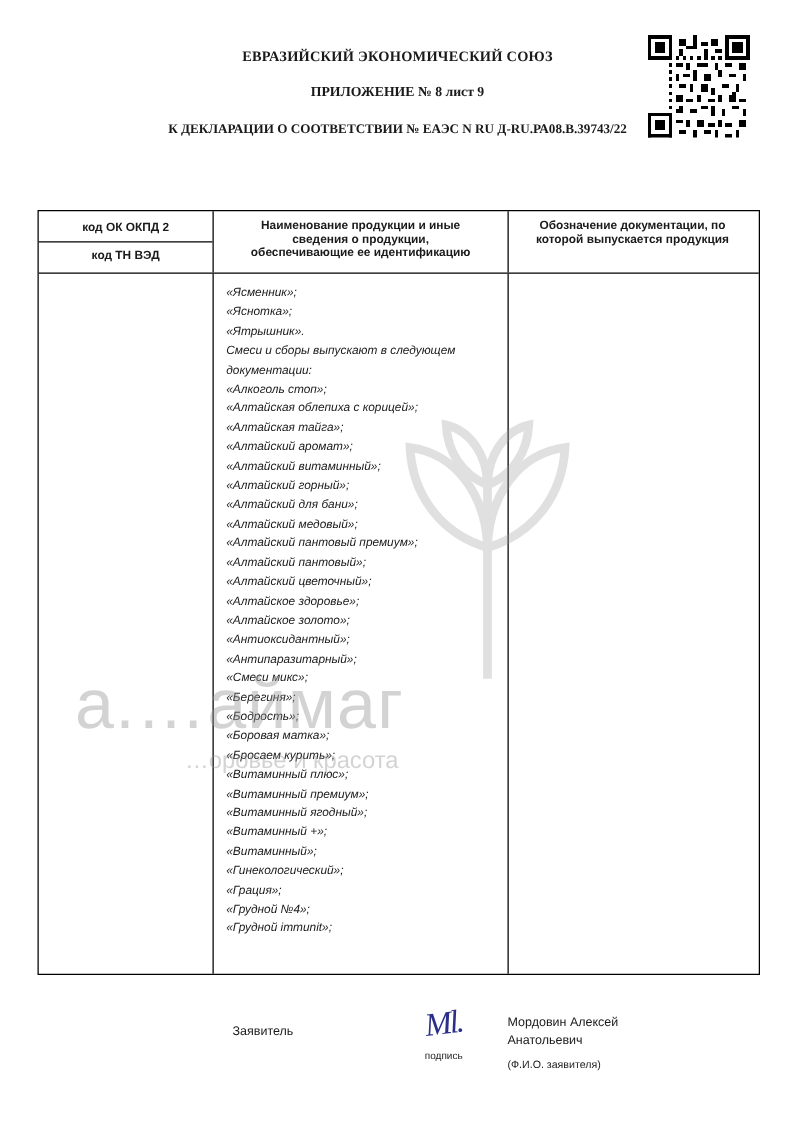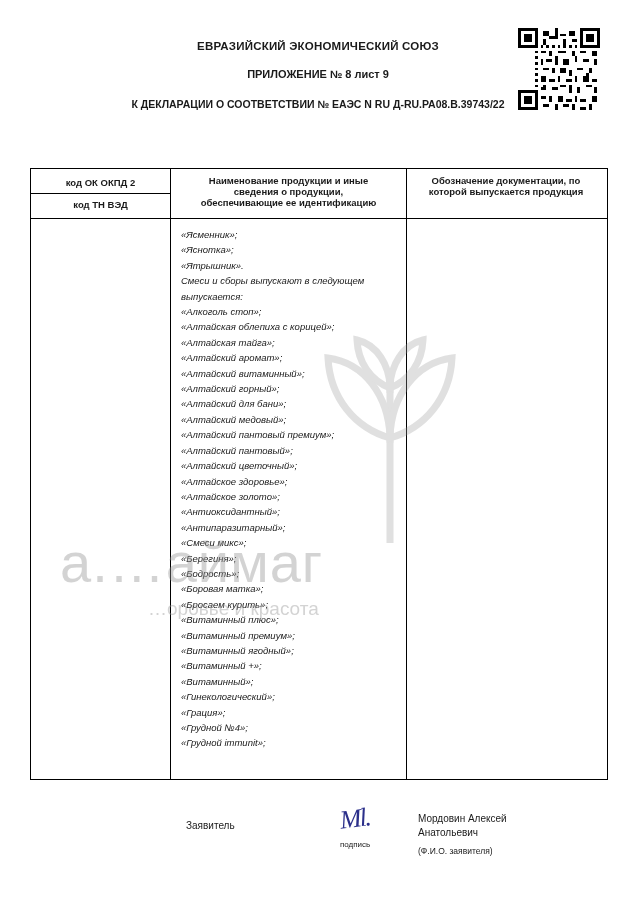--- a/index.html
+++ b/index.html
@@ -20,20 +20,21 @@
     left: 0; top: 0;
     width: 636px; height: 900px;
   }
 
   
   .header {
     position: absolute;
     left: 0; top: 40px;
     width: 636px;
     text-align: center;
+    font-family: Liberation Serif, serif;
   }
   .hdr-line1 {
     font-size: 11.5px;
     font-weight: bold;
     letter-spacing: 0.2px;
     margin-bottom: 16px;
   }
   .hdr-line2 {
     font-size: 11px;
     font-weight: bold;
@@ -172,21 +173,21 @@
     height: 30px;
     line-height: 30px;
   }
   .f-sign-label {
     font-size: 8px;
     color: #222;
     margin-top: 6px;
   }
   .f-name {
     position: absolute;
-    left: 418px;
+    left: 406px;
     top: 0px;
     width: 190px;
     font-size: 10px;
     line-height: 14px;
   }
   .f-name-sub {
     font-size: 8.5px;
     margin-top: 4px;
   }
 </style>
@@ -334,21 +335,21 @@
       </div>
     </div>
     <div class="tbody">
       <div class="td td-col1"></div>
       <div class="td td-col2">
         <ul class="prod-list">
           <li>«Ясменник»;</li>
           <li>«Яснотка»;</li>
           <li>«Ятрышник».</li>
           <li>Смеси и сборы выпускают в следующем</li>
-          <li>выпускается:</li>
+          <li>документации:</li>
           <li>«Алкоголь стоп»;</li>
           <li>«Алтайская облепиха с корицей»;</li>
           <li>«Алтайская тайга»;</li>
           <li>«Алтайский аромат»;</li>
           <li>«Алтайский витаминный»;</li>
           <li>«Алтайский горный»;</li>
           <li>«Алтайский для бани»;</li>
           <li>«Алтайский медовый»;</li>
           <li>«Алтайский пантовый премиум»;</li>
           <li>«Алтайский пантовый»;</li>

